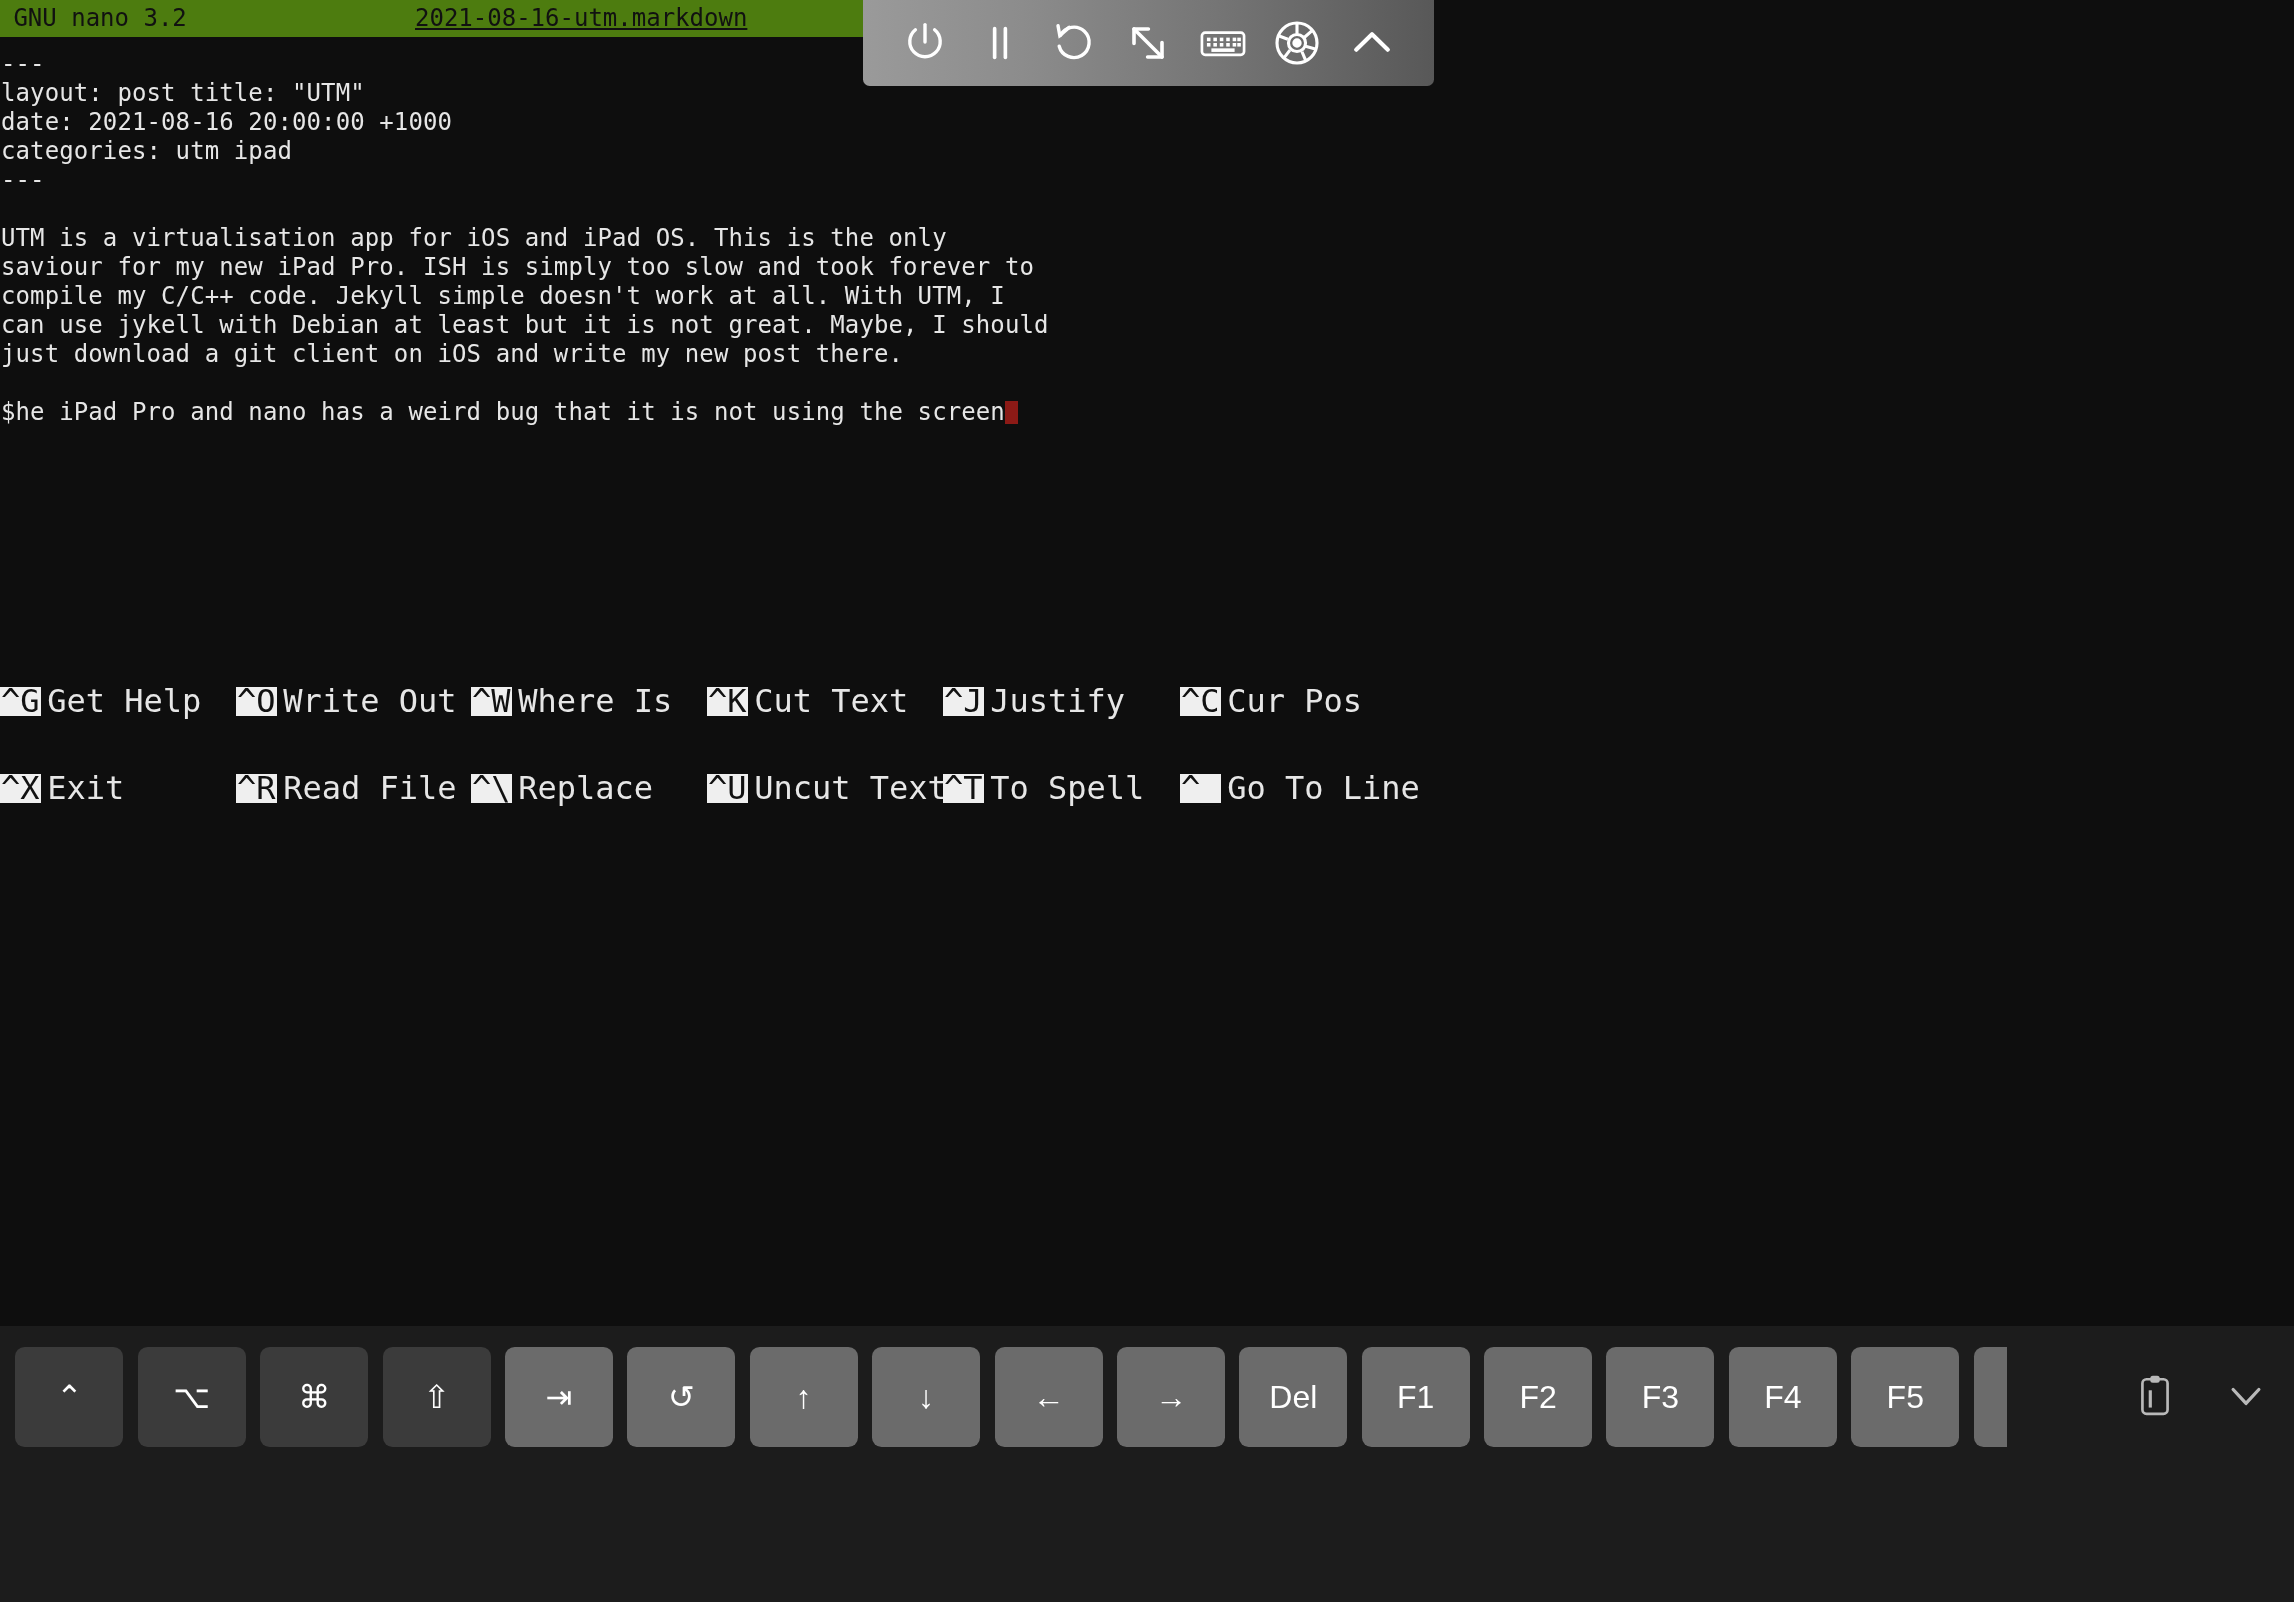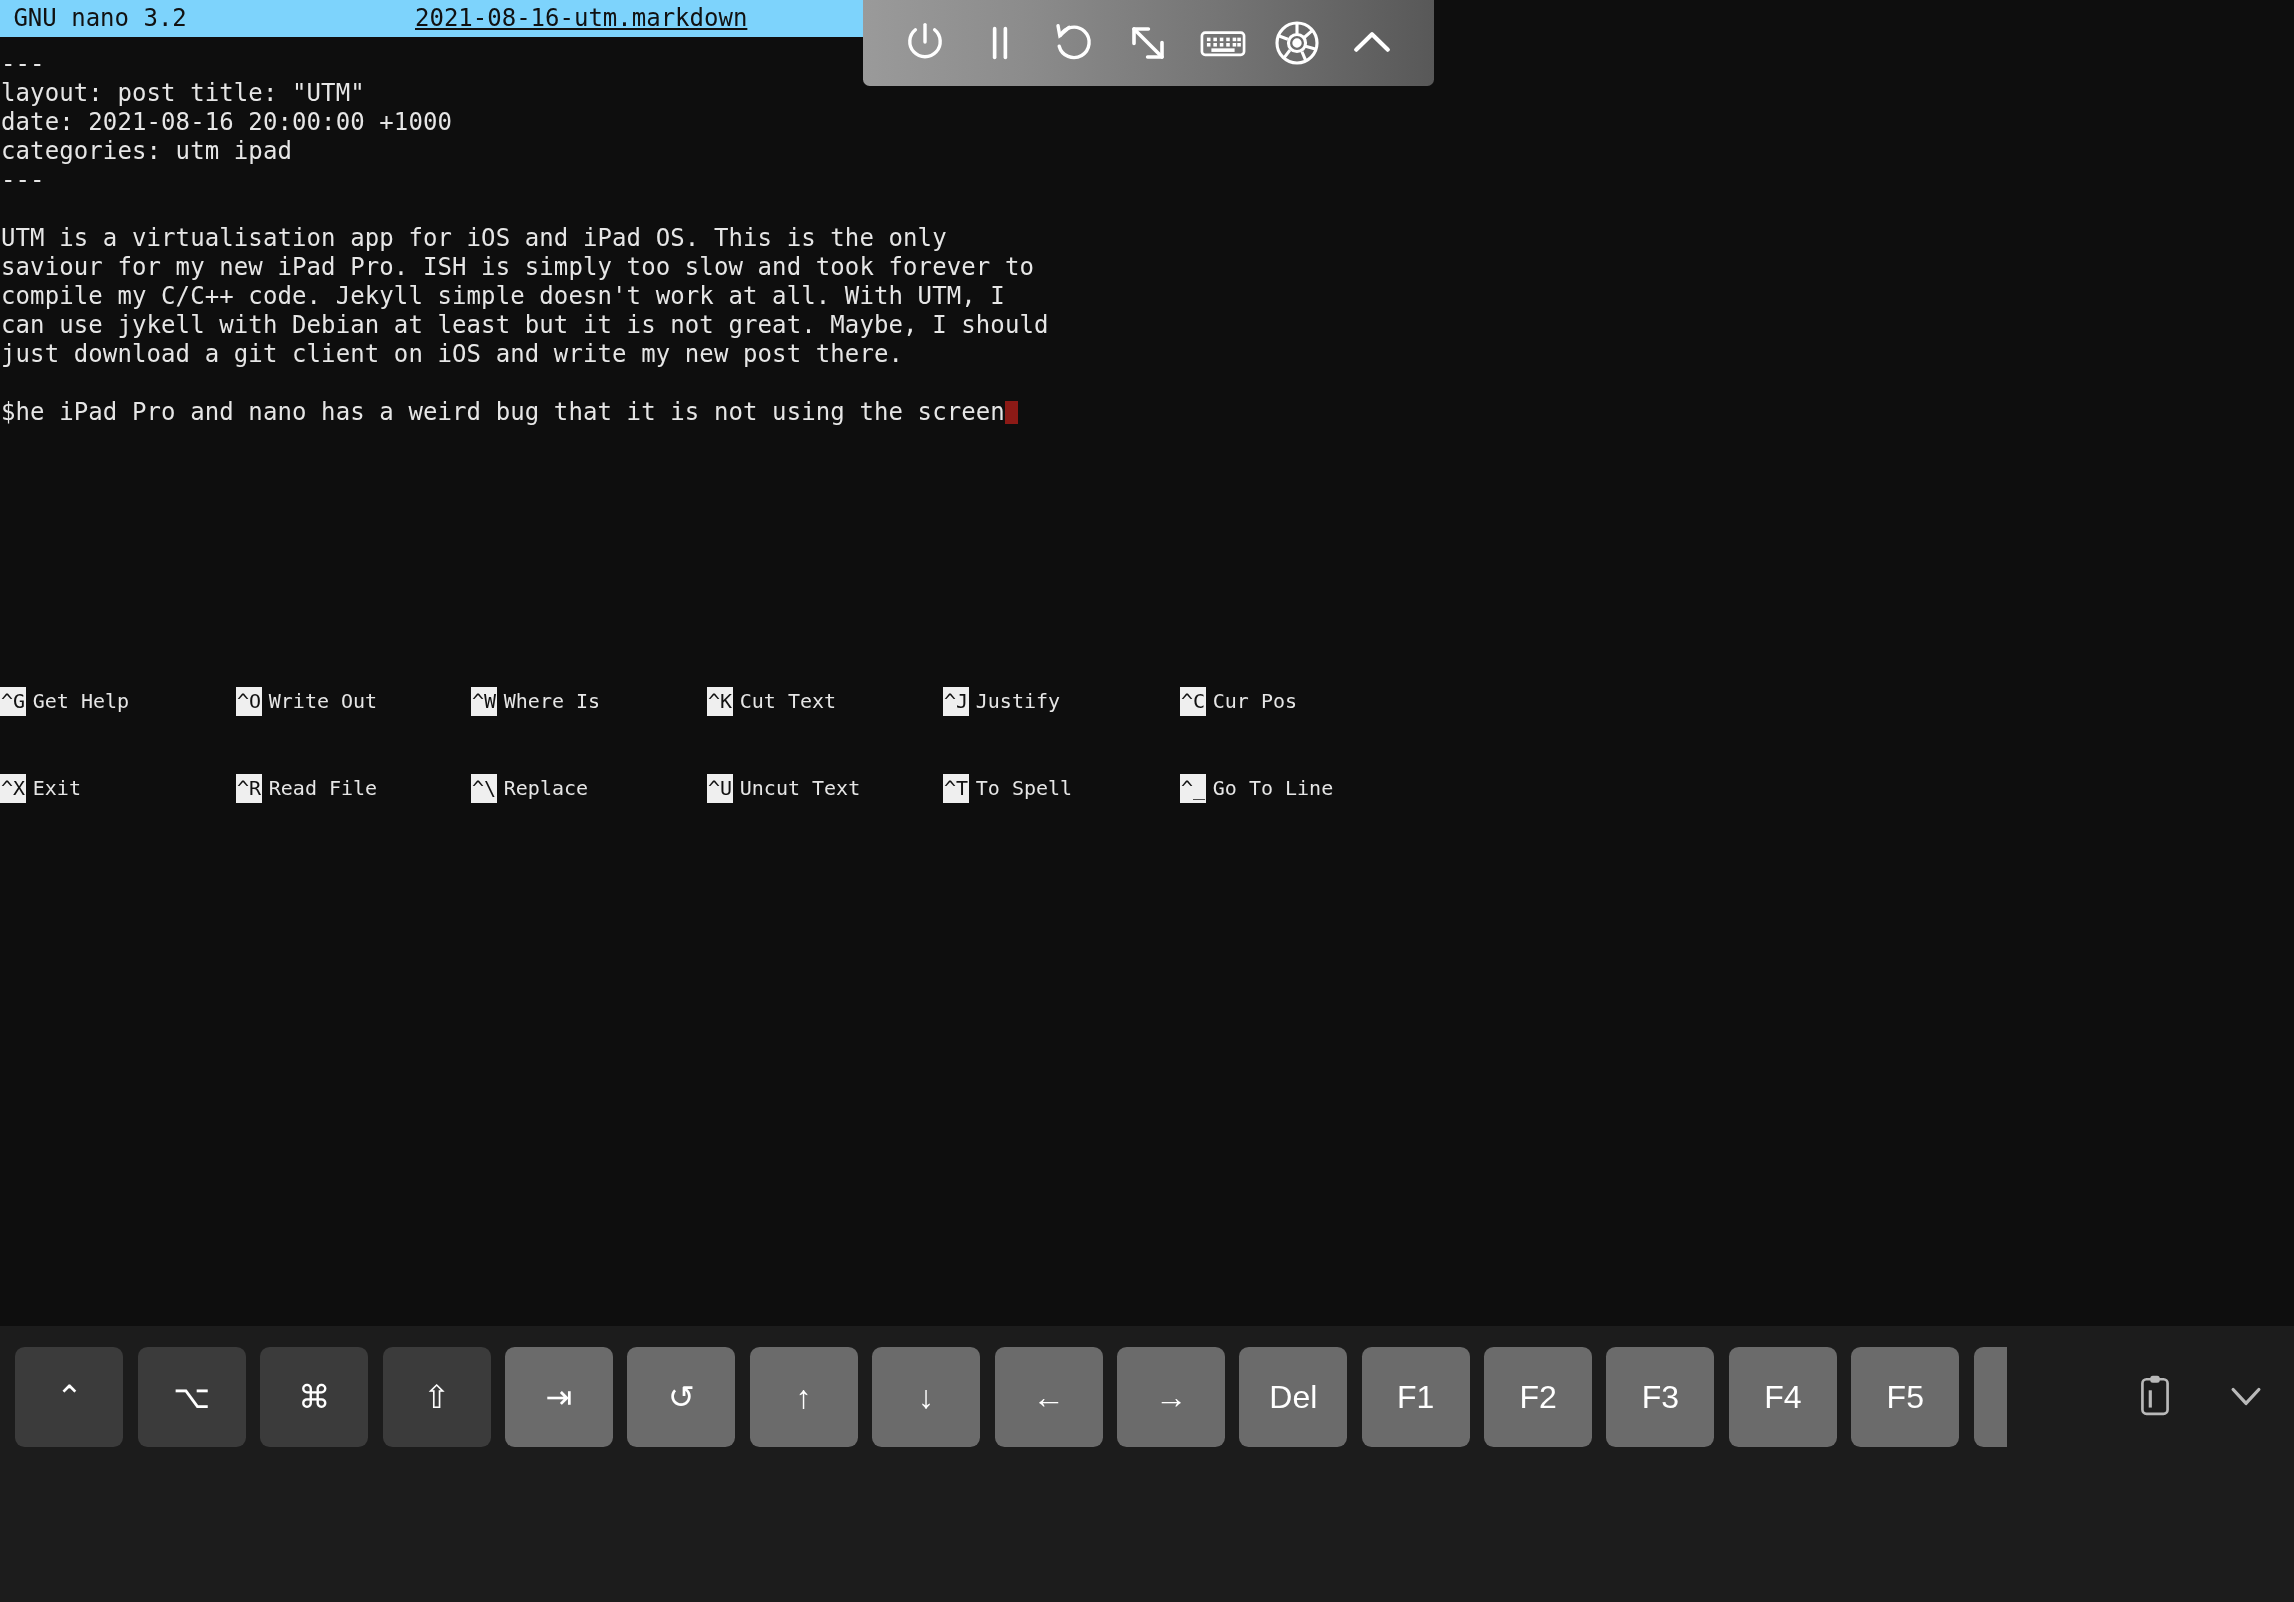--- a/index.html
+++ b/index.html
@@ -14,21 +14,21 @@
   #terminal {
     position: absolute; left: 0; top: 0;
     width: 2294px; height: 1326px;
     background: #0e0e0e;
   }
 
   
   #titlebar {
     position: absolute; left: 0; top: 0;
     width: 863px; height: 37px;
-    background: #7dd3fc;
+    background: #4d7c0f;
     color: #111;
     font-size: 24px;
     line-height: 37px;
     white-space: pre;
   }
   #titlebar .tb-version { position: absolute; left: 13.4px; top: 0; }
   #titlebar .tb-file    { position: absolute; left: 415px; top: 0; text-decoration: underline; }
 
   
   #nano-body {
@@ -46,21 +46,21 @@
     width: 13.4px; height: 23px;
     background: #8c1a16;
     vertical-align: -3.8px;
   }
 
   
   #shortcut-bar {
     position: absolute; left: 0; top: 629px;
     width: 2294px;
     color: #e6e6e6;
-    font-size: 20px;
+    font-size: 32px;
     line-height: 29px;
     white-space: pre;
   }
   #shortcut-bar .sc-row { display: block; height: 29px; }
   .sc-item { display: inline-block; }
   .sc-key {
     background: #efefef; color: #111;
     display: inline-block;
     padding: 0 1px;
   }

